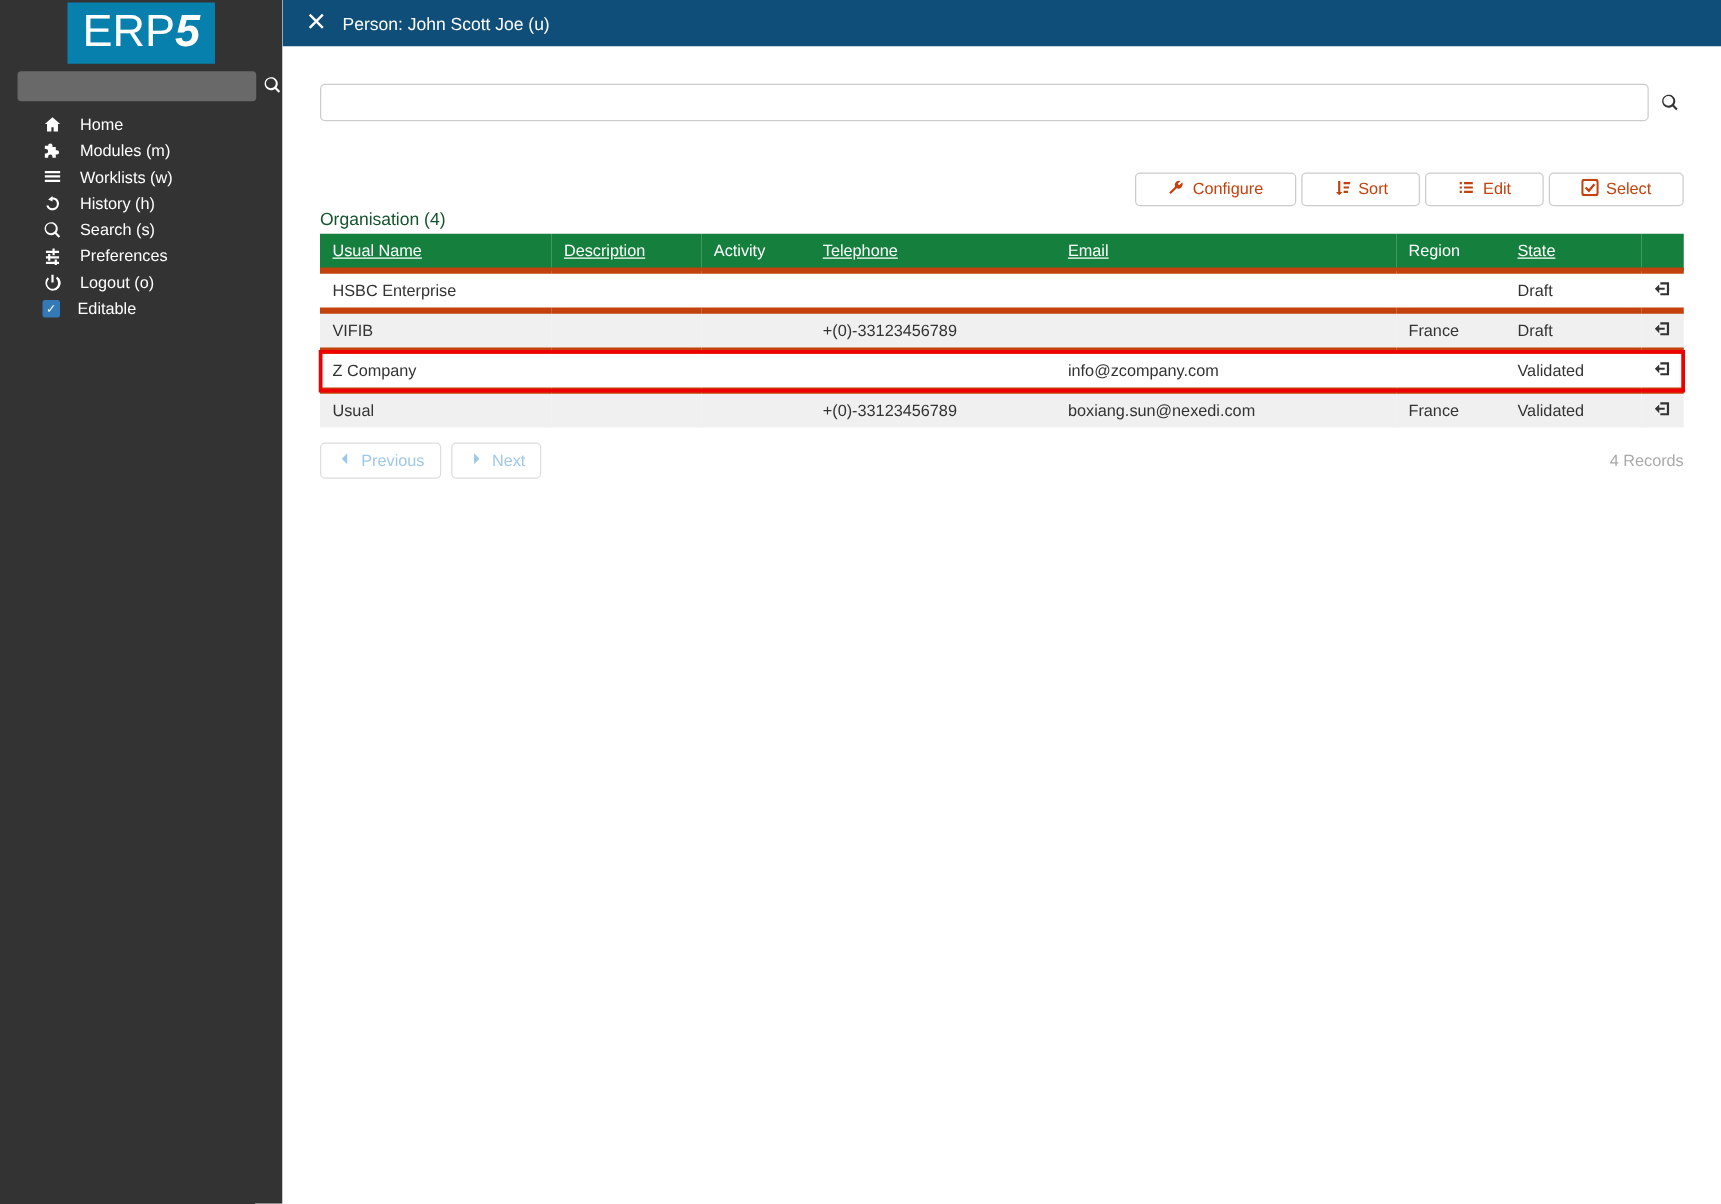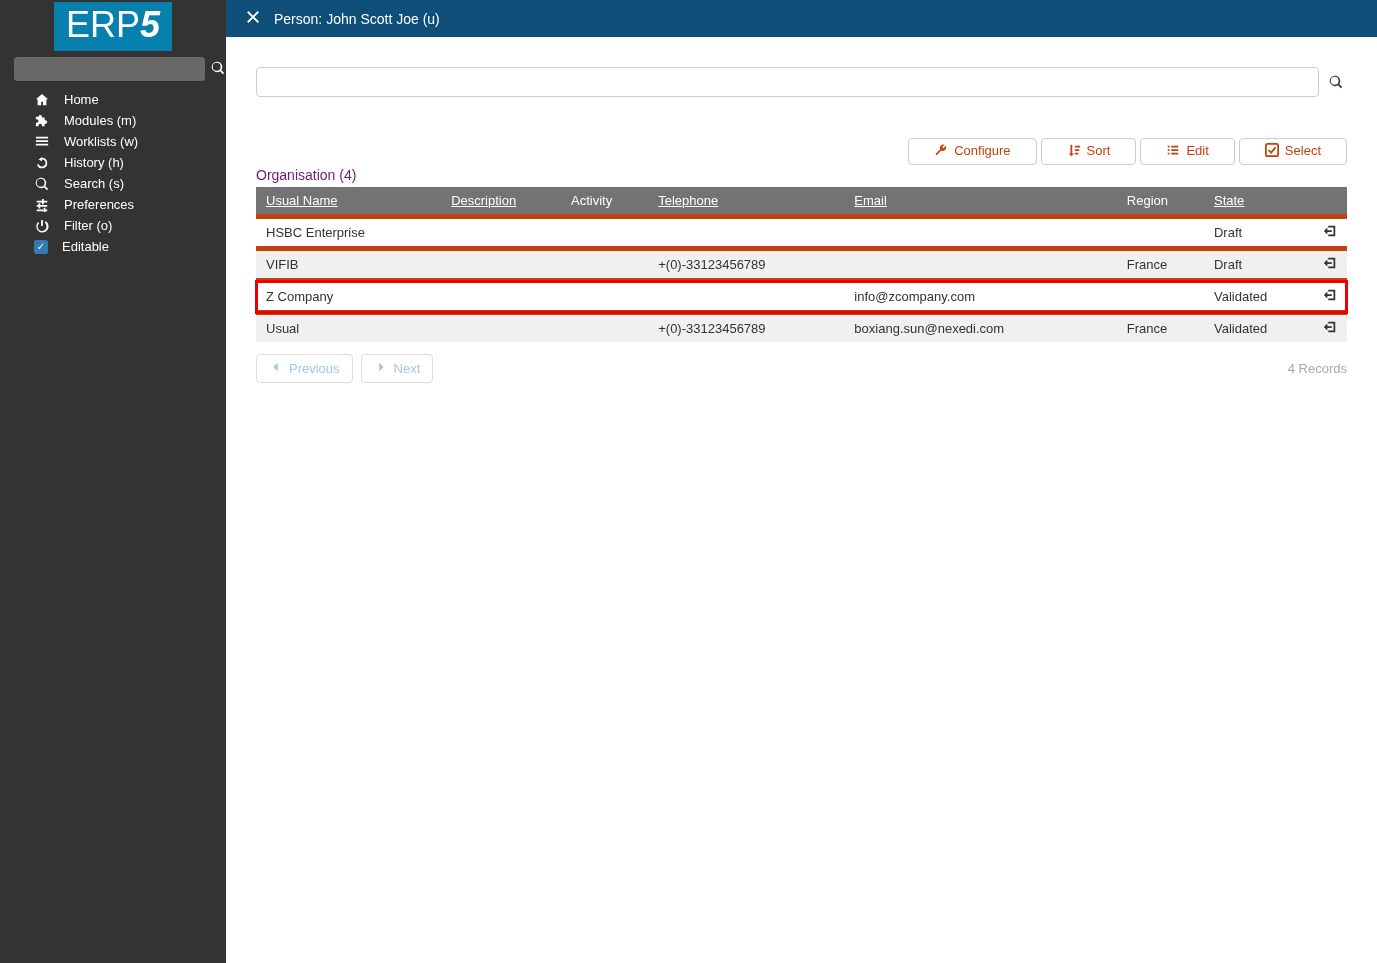--- a/index.html
+++ b/index.html
@@ -26,26 +26,26 @@
 .header-bar .close-x { font-weight: bold; cursor: pointer; }
 .filter-bar { background: #1695c4; color: #fff; height: 38px; display: flex; align-items: center; padding: 0 20px; gap: 12px; font-size: 14px; }
 .filter-bar .filter-icon { width: 14px; display: inline-flex; }
 
 .content { padding: 30px 30px 20px; }
 .search-row { display: flex; gap: 6px; margin-bottom: 22px; }
 .search-row input { flex: 1; height: 30px; border: 1px solid #ccc; border-radius: 4px; padding: 0 10px; font-size: 14px; }
 .search-row .search-btn { width: 22px; display: inline-flex; align-items: center; justify-content: center; cursor: pointer; color: #333; }
 
 .table-header-row { display: flex; justify-content: space-between; align-items: center; margin-bottom: 4px; }
-.table-title { color: #701a75; font-size: 14px; margin-top: 48px; }
+.table-title { color: #14532d; font-size: 14px; margin-top: 48px; }
 .table-actions { display: flex; gap: 4px; }
 .table-actions button { background: #fff; border: 1px solid #ccc; border-radius: 4px; padding: 4px 25px; font-size: 13px; color: #c2410c; cursor: pointer; display: inline-flex; align-items: flex-start; gap: 6px; }
 
 table.data { width: 100%; border-collapse: collapse; font-size: 13px; }
-table.data thead th { background: #737373; color: #fff; text-align: left; padding: 6px 10px; font-weight: normal; font-size: 13px; }
+table.data thead th { background: #15803d; color: #fff; text-align: left; padding: 6px 10px; font-weight: normal; font-size: 13px; }
 table.data thead th .th-text { text-decoration: underline; cursor: pointer; }
 table.data thead th.no-underline .th-text { text-decoration: none; cursor: default; }
 table.data tbody td { padding: 5px 10px; border-top: 5px solid #c2410c; color: #333; }
 table.data tbody tr:nth-child(even) td { background: #f0f0f0; }
 table.data tbody tr.highlighted td { background: transparent !important; }
 table.data tbody tr.highlighted { outline: 3px solid #e00; outline-offset: -2px; margin-left: 42px; }
 .row-action { cursor: pointer; color: #333; text-align: right; }
 
 .footer-row { display: flex; justify-content: space-between; align-items: center; margin-top: 12px; }
 .pager { display: flex; gap: 8px; }
@@ -118,21 +118,21 @@
             </svg>
           </span>
           <span>Preferences</span>
         </li>
         <li class="nav-item">
           <span class="nav-icon">
             <svg viewBox="0 0 16 16" fill="currentColor">
               <path d="M7 1h2v7H7V1zm-3.5 2.5l1.4 1.4A5 5 0 1 0 13 8a5 5 0 0 0-1.9-3.9l1.4-1.4A7 7 0 1 1 3.5 3.5z"></path>
             </svg>
           </span>
-          <span>Filter (o)</span>
+          <span>Logout (o)</span>
         </li>
         <li class="nav-item checkbox-row">
           <span class="cb">✓</span>
           <span>Editable</span>
         </li>
       </ul>
   </aside>
 
   <main class="main">
     <div class="header-bar">

